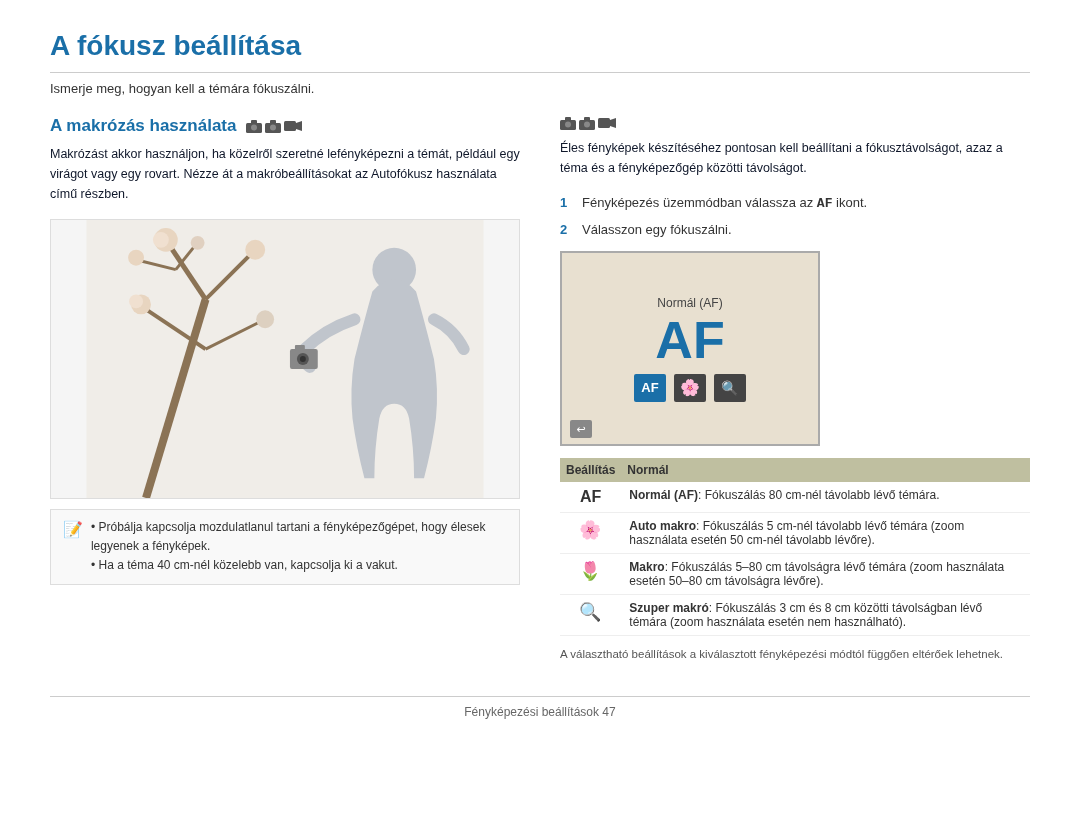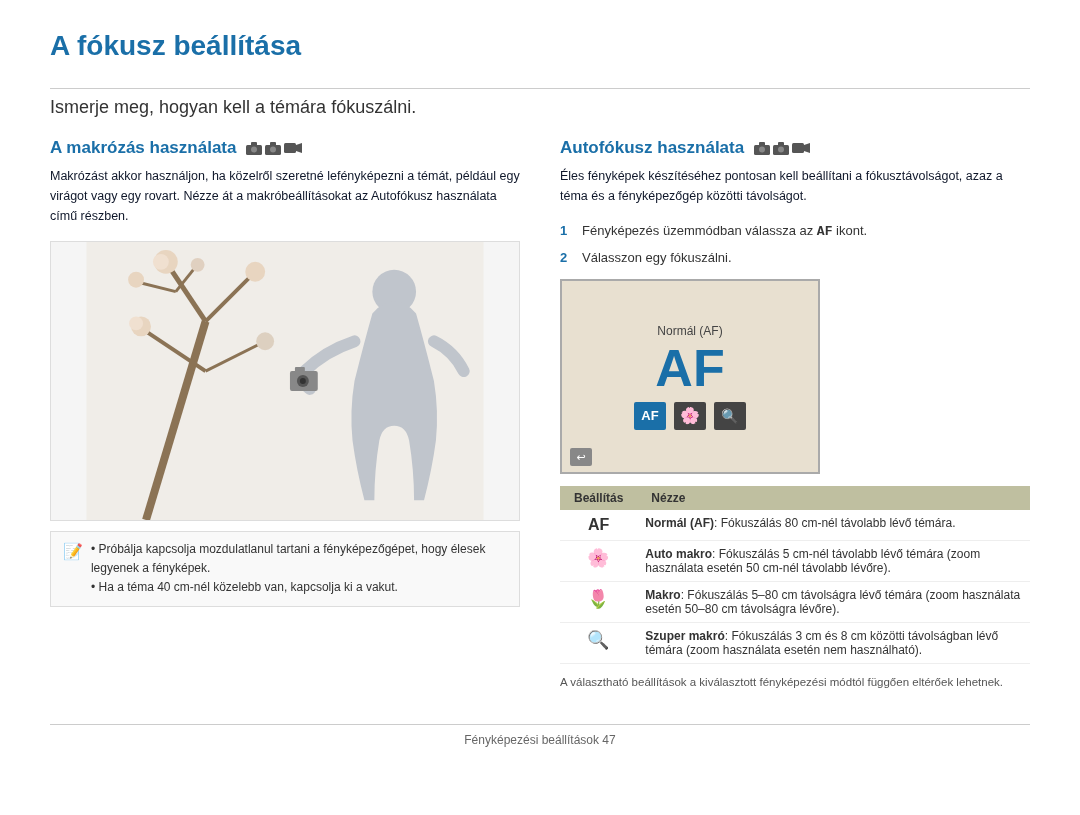--- a/index.html
+++ b/index.html
@@ -11,24 +11,24 @@
       width: 1080px;
       min-height: 815px;
       padding: 30px 50px 20px 50px;
     }
     h1 {
       color: #1a6fa8;
       font-size: 28px;
       font-weight: bold;
       margin-bottom: 8px;
       border-bottom: 1px solid #ccc;
-      padding-bottom: 26px;
+      padding-bottom: 10px;
     }
     .subtitle {
-      font-size: 18px;
+      font-size: 13px;
       color: #333;
       margin-bottom: 20px;
     }
     .two-col {
       display: flex;
       gap: 40px;
     }
     .col-left {
       flex: 1;
     }
@@ -193,21 +193,21 @@
     }
     
     .settings-table {
       width: 100%;
       border-collapse: collapse;
       font-size: 12px;
       margin-bottom: 10px;
     }
     .settings-table thead tr th {
       background: #bfbfa0;
-      padding: 5px 14px;
+      padding: 5px 6px;
       text-align: left;
       font-weight: bold;
       color: #333;
       margin-top: 8px;
     }
     .settings-table tbody tr td {
       padding: 6px 8px;
       vertical-align: top;
       border-bottom: 1px solid #eee;
     }
@@ -323,21 +323,20 @@
       <span class="note-icon">📝</span>
       <div class="note-text">
         <div>• <span>Próbálja kapcsolja mozdulatlanul tartani a fényképezőgépet, hogy élesek legyenek a fényképek.</span></div>
         <div>• <span>Ha a téma 40 cm-nél közelebb van, kapcsolja ki a vakut.</span></div>
       </div>
     </div>
   </div>
 
   <div class="col-right">
     <div class="section-title">
-      <span>Autofókusz használata</span>
       <span class="icons">
         <svg width="16" height="13" viewBox="0 0 16 13">
             <rect x="0" y="3" width="16" height="10" rx="1.5" fill="#555"></rect>
             <rect x="5" y="0" width="6" height="4" rx="1" fill="#555"></rect>
             <circle cx="8" cy="7.5" r="3" fill="#fff" opacity="0.3"></circle>
           </svg>
         <svg width="16" height="13" viewBox="0 0 16 13">
             <rect x="0" y="3" width="16" height="10" rx="1.5" fill="#555"></rect>
             <rect x="5" y="0" width="6" height="4" rx="1" fill="#555"></rect>
             <circle cx="8" cy="7.5" r="3" fill="#fff" opacity="0.3"></circle>
@@ -371,21 +370,21 @@
           <div class="af-icon-magnify">🔍</div>
         </div>
         <div class="back-btn">↩</div>
       </div>
     </div>
 
     <table class="settings-table">
       <thead>
         <tr>
           <th>Beállítás</th>
-          <th>Nézze</th>
+          <th>Normál</th>
         </tr>
       </thead>
       <tbody>
         <tr>
           <td>
             <span class="icon-af">AF</span>
           </td>
           <td>
             <span class="desc-bold">Normál (AF)</span><span>: Fókuszálás 80 cm-nél távolabb lévő témára.</span>
           </td>

